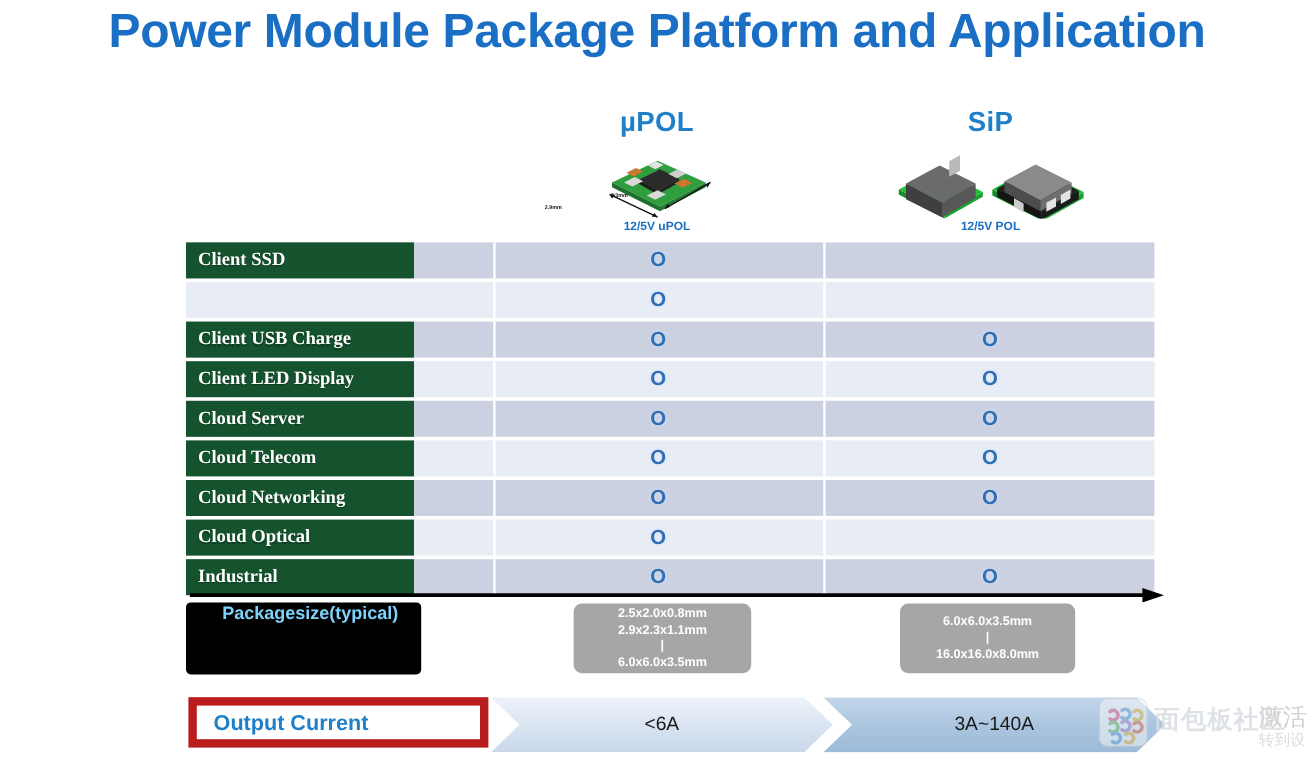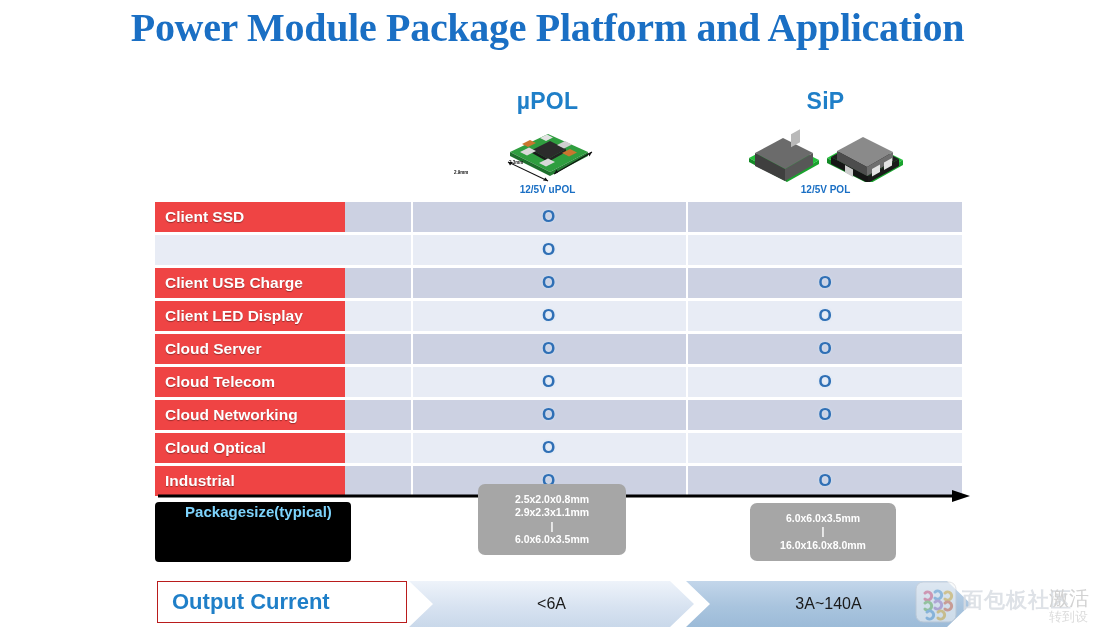--- a/index.html
+++ b/index.html
@@ -12,21 +12,20 @@
   #slide{position:absolute;left:0;top:0;width:1095px;height:633px;}
 
   
   .title{
     position:absolute;left:0;top:4px;width:1095px;
     text-align:center;
     font-size:40px;font-weight:bold;
     color:#1a6fc4;
     letter-spacing:-0.3px;
     white-space:nowrap;
-    font-family:Liberation Serif, serif;
   }
 
   
   .colhead{position:absolute;text-align:center;}
   .colhead .cap{
     font-size:23px;font-weight:bold;color:#1f7fc8;
     letter-spacing:.3px;
   }
   .colhead .sub{
     font-size:10px;font-weight:bold;color:#1a6fc4;
@@ -48,25 +47,26 @@
   
   #table{position:absolute;left:155px;top:202px;width:807px;}
   .row{position:relative;height:30px;margin-bottom:3px;}
   .row .bg{position:absolute;left:0;top:0;width:807px;height:30px;}
   .row.odd .bg{background:#ccd1e2;}
   .row.even .bg{background:#e8ecf5;}
   .row .sep1{position:absolute;left:256px;top:0;width:2px;height:30px;background:#ffffff;}
   .row .sep2{position:absolute;left:531px;top:0;width:2px;height:30px;background:#ffffff;}
   .lbl{
     position:absolute;left:0;top:0;width:190px;height:30px;
-    background:#ef4444;
+    background:#14532d;
     color:#ffffff;font-size:15.5px;font-weight:bold;
     display:flex;align-items:center;padding-left:10px;
     box-sizing:border-box;
     text-shadow:0 1px 1px rgba(0,0,0,.35);
+    font-family:Liberation Serif, serif;
   }
   .mark{
     position:absolute;top:0;height:30px;
     display:flex;align-items:center;justify-content:center;
     font-size:17px;font-weight:bold;color:#2f6fb5;
     text-shadow:0 0 3px #cfe3f6;
   }
   .mark.c1{left:256px;width:275px;}
   .mark.c2{left:533px;width:274px;}
 
@@ -80,29 +80,29 @@
     color:#7dd3fc;font-size:15px;font-weight:bold;line-height:19px;
     display:flex;flex-direction:row;justify-content:center;
     padding-left:11px;box-sizing:border-box;
   }
   .pkgbox{
     position:absolute;background:#a6a6a6;border-radius:7px;
     color:#ffffff;font-size:10.5px;font-weight:bold;line-height:13.5px;
     display:flex;flex-direction:column;align-items:center;justify-content:center;
     text-align:center;
   }
-  #pkg-upol{left:478px;top:484px;width:148px;height:71px;}
+  #pkg-upol{left:478px;top:503px;width:148px;height:58px;}
   #pkg-sip{left:750px;top:503px;width:146px;height:58px;}
 
   
   #oc-label{
     position:absolute;left:157px;top:581px;width:250px;height:42px;
-    background:#ffffff;border:1px solid #b91c1c;
+    background:#ffffff;border:7px solid #b91c1c;
     display:flex;align-items:center;padding-left:14px;box-sizing:border-box;
-    font-size:22px;font-weight:bold;color:#1f7fc8;
+    font-size:18px;font-weight:bold;color:#1f7fc8;
   }
   .chev{
     position:absolute;top:581px;height:46px;
     display:flex;align-items:center;justify-content:center;
     font-size:16px;font-weight:normal;color:#1a1a1a;
     clip-path:polygon(0 0, calc(100% - 24px) 0, 100% 50%, calc(100% - 24px) 100%, 0 100%, 24px 50%);
   }
   #chev1{left:409px;width:285px;
     background:linear-gradient(180deg,#eef3fa 0%,#d8e3f1 55%,#c9d8ea 100%);}
   #chev2{left:686px;width:285px;

